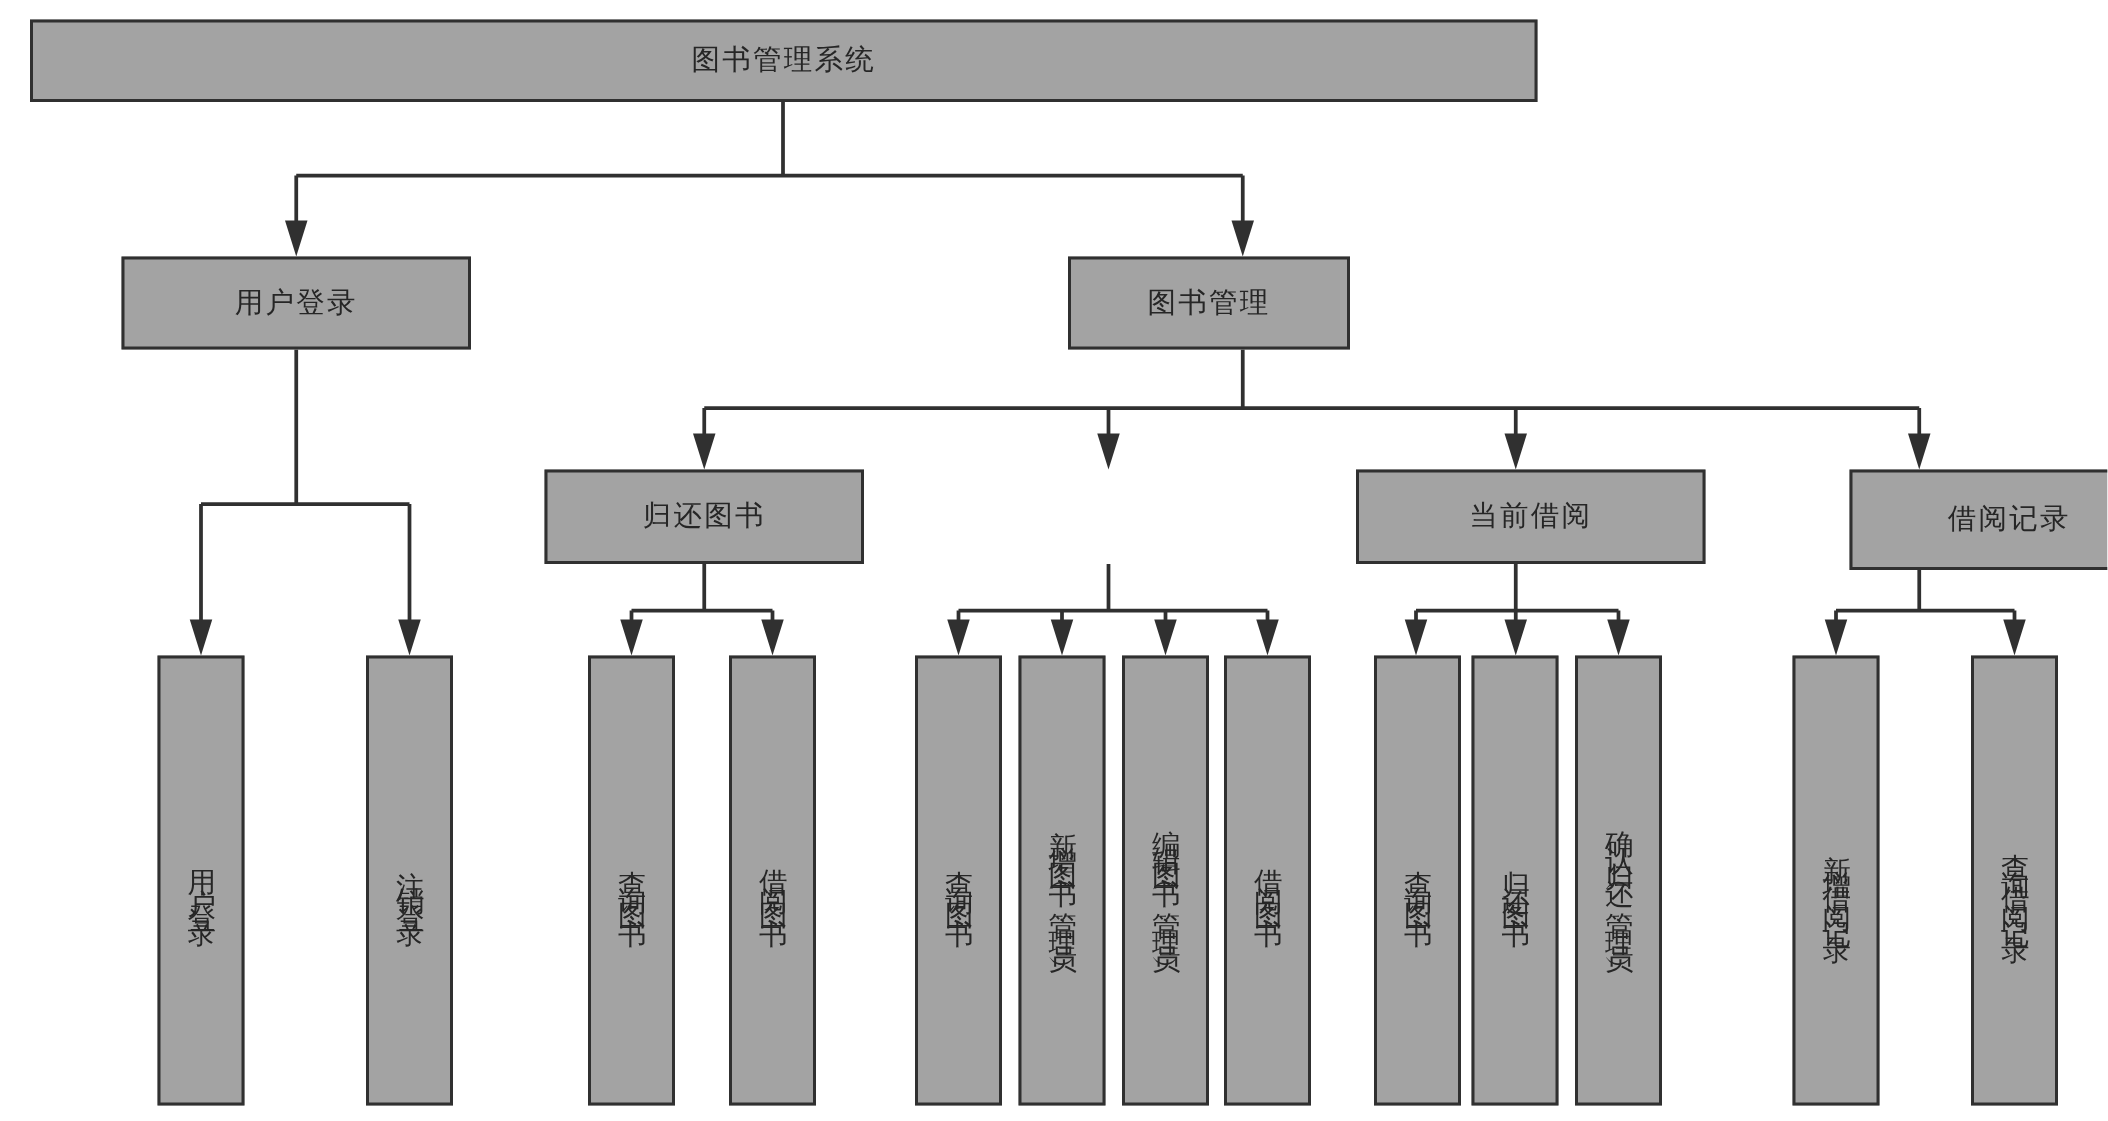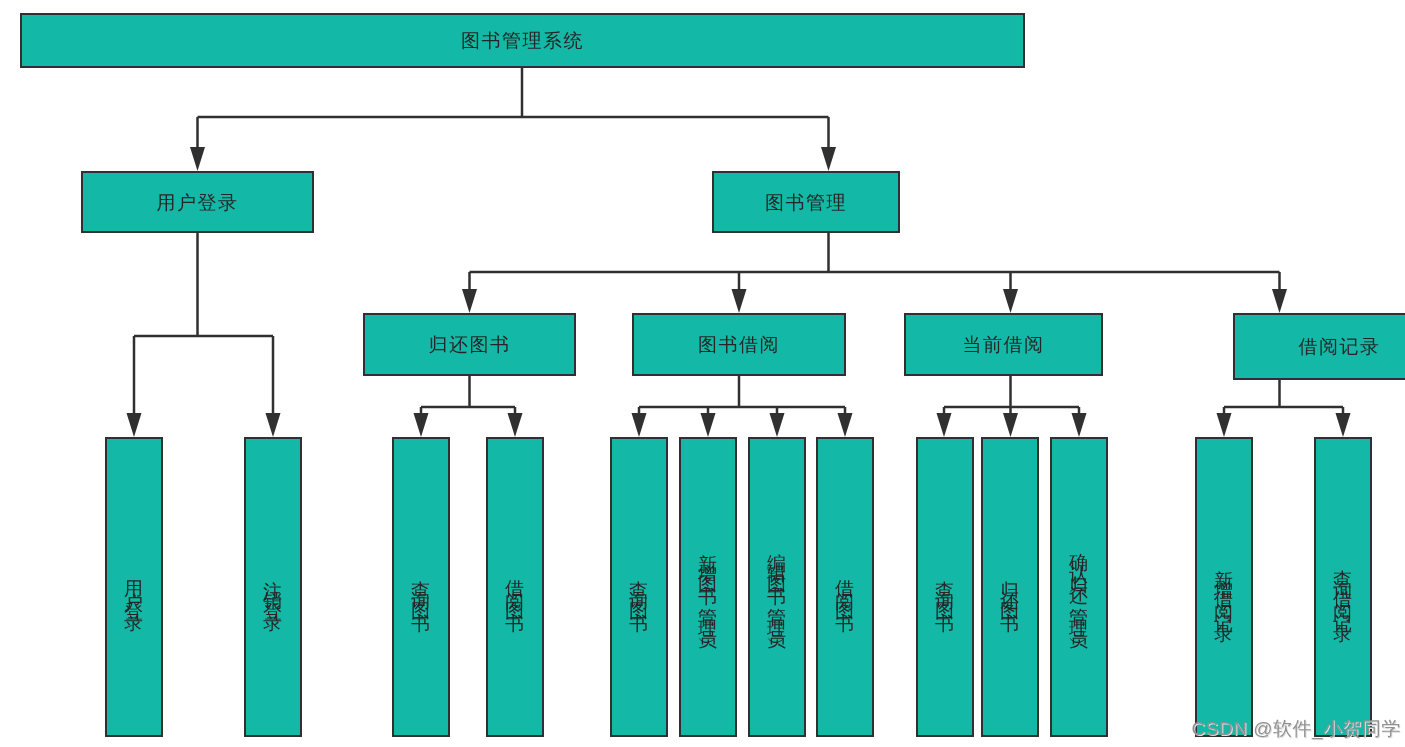--- a/index.html
+++ b/index.html
@@ -18,21 +18,21 @@
   .wires {
     position: absolute;
     left: 0;
     top: 0;
     pointer-events: none;
   }
   .node {
     position: absolute;
     box-sizing: border-box;
     border: 2.5px solid #303030;
-    background: #14b8a6;
+    background: #a3a3a3;
     display: flex;
     align-items: center;
     justify-content: center;
     color: #262626;
   }
   .hlabel {
     font-size: 19px;
     letter-spacing: 1.5px;
     white-space: nowrap;
     line-height: 1;
@@ -108,24 +108,21 @@
   <div class="node" style="left:81px; top:171px; width:233px; height:62px">
     <span class="hlabel">用户登录</span>
   </div>
   <div class="node" style="left:712px; top:171px; width:188px; height:62px">
     <span class="hlabel">图书管理</span>
   </div>
 
   <div class="node" style="left:363px; top:313px; width:213px; height:63px">
     <span class="hlabel">归还图书</span>
   </div>
-  <div class="node" style="left:632px; top:313px; width:214px; height:63px">
-    <span class="hlabel">图书借阅</span>
-  </div>
-  <div class="node" style="left:904px; top:313px; width:199px; height:63px">
+  <div class="node" style="left:904px; top:313px; width:233px; height:63px">
     <span class="hlabel">当前借阅</span>
   </div>
   <div class="node" style="left:1233px; top:313px; width:213px; height:67px">
     <span class="hlabel">借阅记录</span>
   </div>
 
   <div class="node" style="left:105px; top:437px; width:58px; height:300px">
     <span class="vlabel">用户登录</span>
   </div>
   <div class="node" style="left:244px; top:437px; width:58px; height:300px">
@@ -162,15 +159,14 @@
     <span class="vlabel">确认归还（管理员）</span>
   </div>
 
   <div class="node" style="left:1195px; top:437px; width:58px; height:300px">
     <span class="vlabel">新增借阅记录</span>
   </div>
   <div class="node" style="left:1314px; top:437px; width:58px; height:300px">
     <span class="vlabel">查询借阅记录</span>
   </div>
 
-  <div class="watermark">CSDN @软件_小贺同学</div>
 
 </div>
 
 </body></html>

